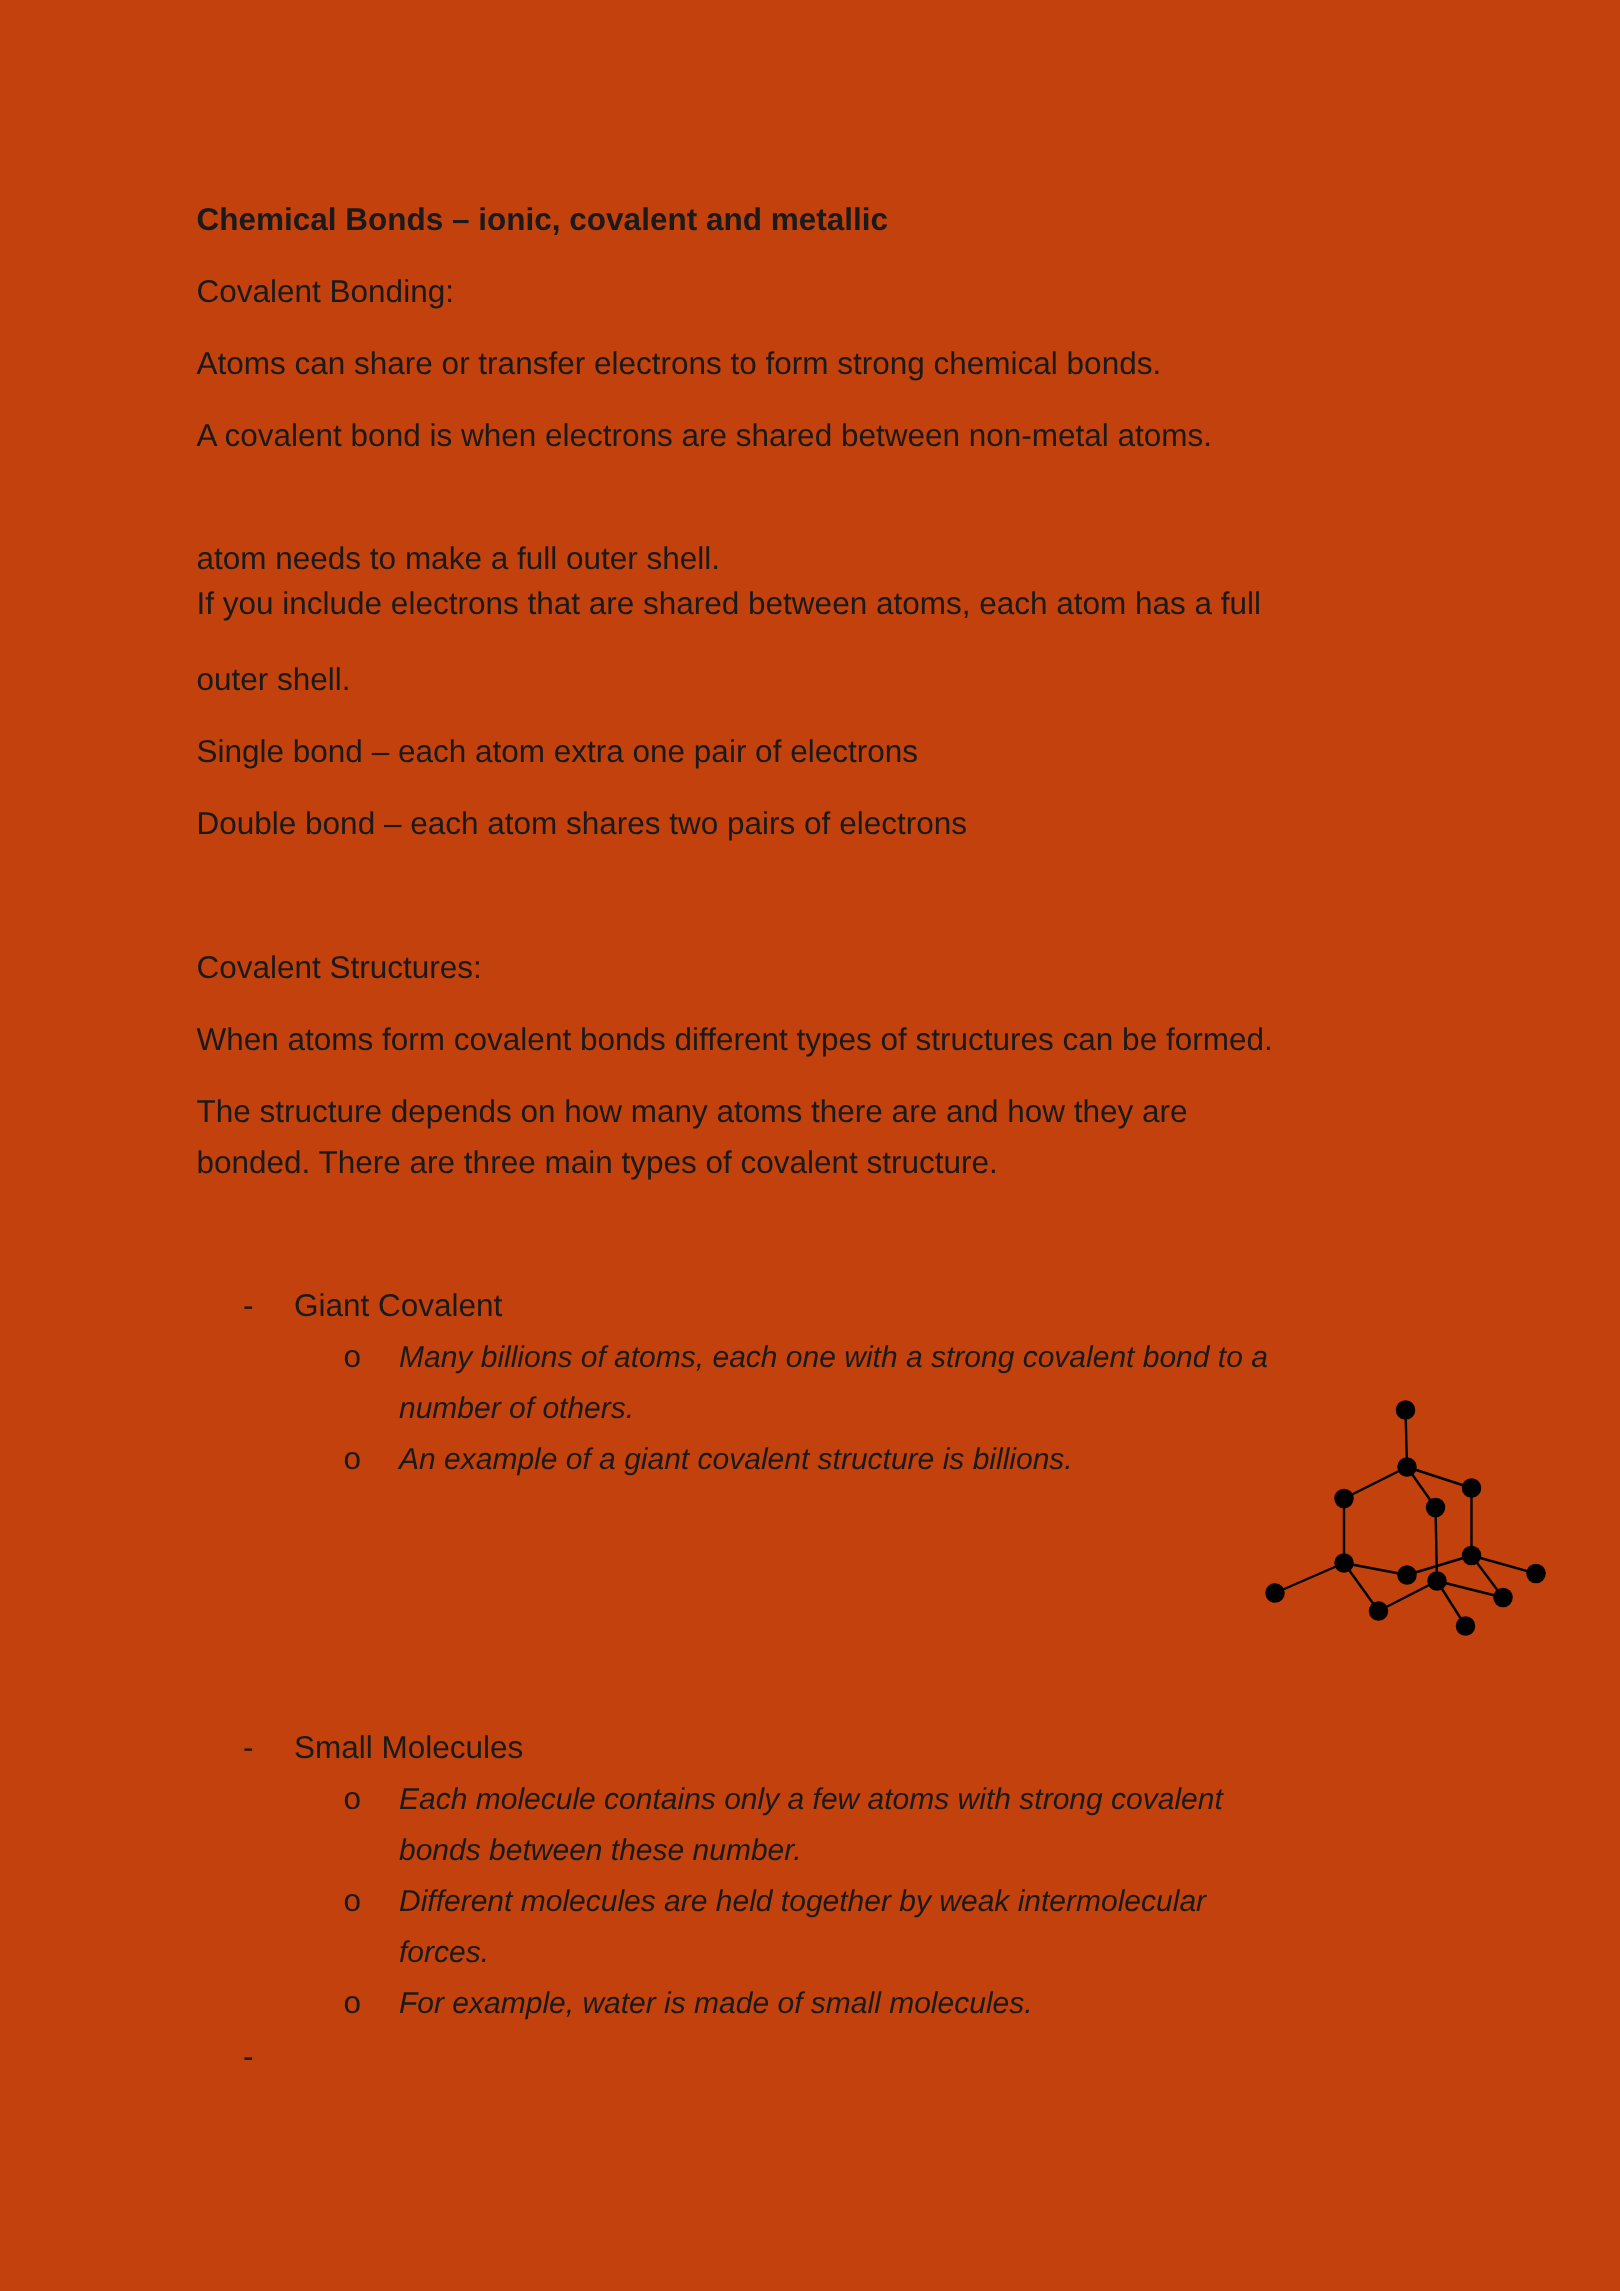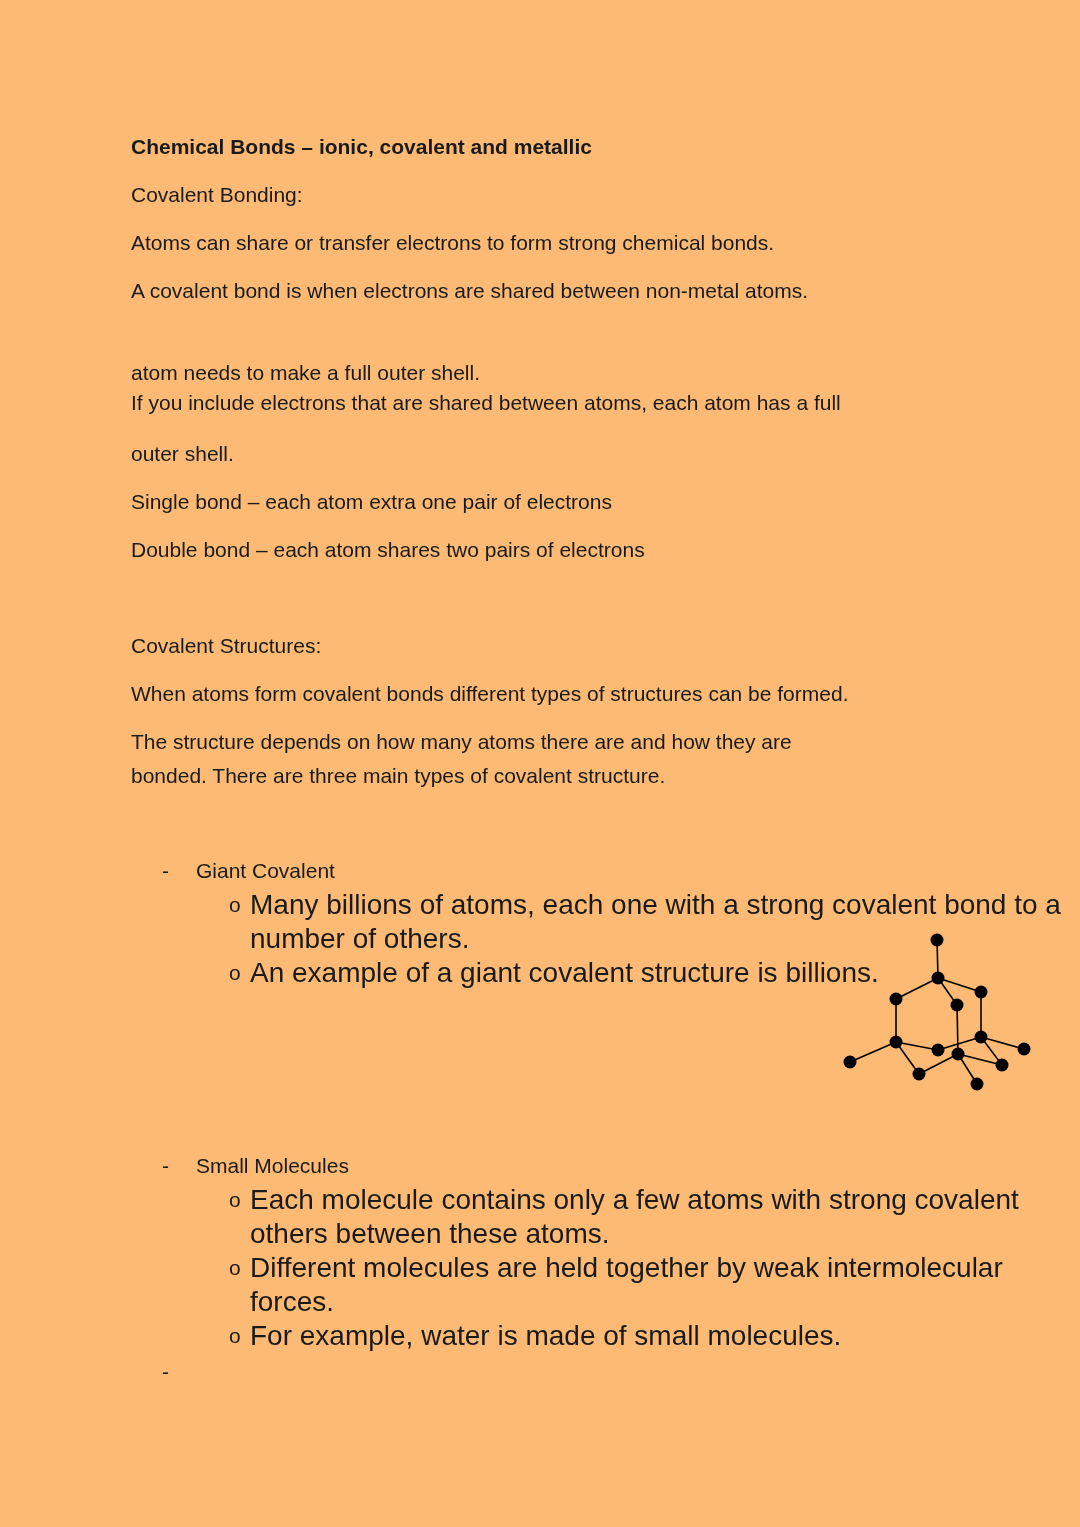--- a/index.html
+++ b/index.html
@@ -1,24 +1,24 @@
 <!DOCTYPE html>
 <html><head>
   <meta charset="utf-8">
   <style>
     html, body { margin: 0; padding: 0; background: #ffffff; }
     body { width: 1080px; height: 1527px; position: relative; overflow: hidden;
       font-family: "Liberation Sans", "DejaVu Sans", sans-serif; color: #1a1a1a; }
-    .page { position: absolute; left: 0; top: 0; width: 1080px; height: 1527px; background: #fdba74; }
+    .page { position: absolute; left: 0; top: 0; width: 1080px; height: 1527px; background: #c2410c; }
     .t { position: absolute; left: 131px; font-size: 21px; line-height: 34px; white-space: nowrap; }
     .bold { font-weight: bold; }
     .dash { position: absolute; left: 162px; font-size: 21px; line-height: 34px; }
     .l1 { position: absolute; left: 196px; font-size: 21px; line-height: 34px; white-space: nowrap; }
     .bullet-o { position: absolute; left: 229px; font-size: 21px; line-height: 34px; }
-    .l2 { position: absolute; left: 250px; font-size: 28px; line-height: 34px; white-space: nowrap; }
+    .l2 { position: absolute; left: 266px; font-size: 20px; line-height: 34px; white-space: nowrap; font-style: italic; }
     .diagram { position: absolute; left: 830px; top: 920px; width: 220px; height: 180px; }
   </style>
 </head>
 <body>
 
 <div class="page">
   <div class="t bold" style="top:130px">Chemical Bonds – ionic, covalent and metallic</div>
   <div class="t" style="top:178px">Covalent Bonding:</div>
   <div class="t" style="top:226px">Atoms can share or transfer electrons to form strong chemical bonds.</div>
   <div class="t" style="top:274px">A covalent bond is when electrons are shared between non-metal atoms.</div>
@@ -75,21 +75,21 @@
       <circle cx="172" cy="145" r="6.5"></circle>
       <circle cx="89" cy="154" r="6.5"></circle>
       <circle cx="147" cy="164" r="6.5"></circle>
     </g>
   </svg>
 
   <div class="dash" style="top:1149px">-</div>
   <div class="l1" style="top:1149px">Small Molecules</div>
   <div class="bullet-o" style="top:1183px">o</div>
   <div class="l2" style="top:1183px">Each molecule contains only a few atoms with strong covalent</div>
-  <div class="l2" style="top:1217px">others between these atoms.</div>
+  <div class="l2" style="top:1217px">bonds between these number.</div>
   <div class="bullet-o" style="top:1251px">o</div>
   <div class="l2" style="top:1251px">Different molecules are held together by weak intermolecular</div>
   <div class="l2" style="top:1285px">forces.</div>
   <div class="bullet-o" style="top:1319px">o</div>
   <div class="l2" style="top:1319px">For example, water is made of small molecules.</div>
 
   <div class="dash" style="top:1355px">-</div>
 </div>
 
 </body></html>

